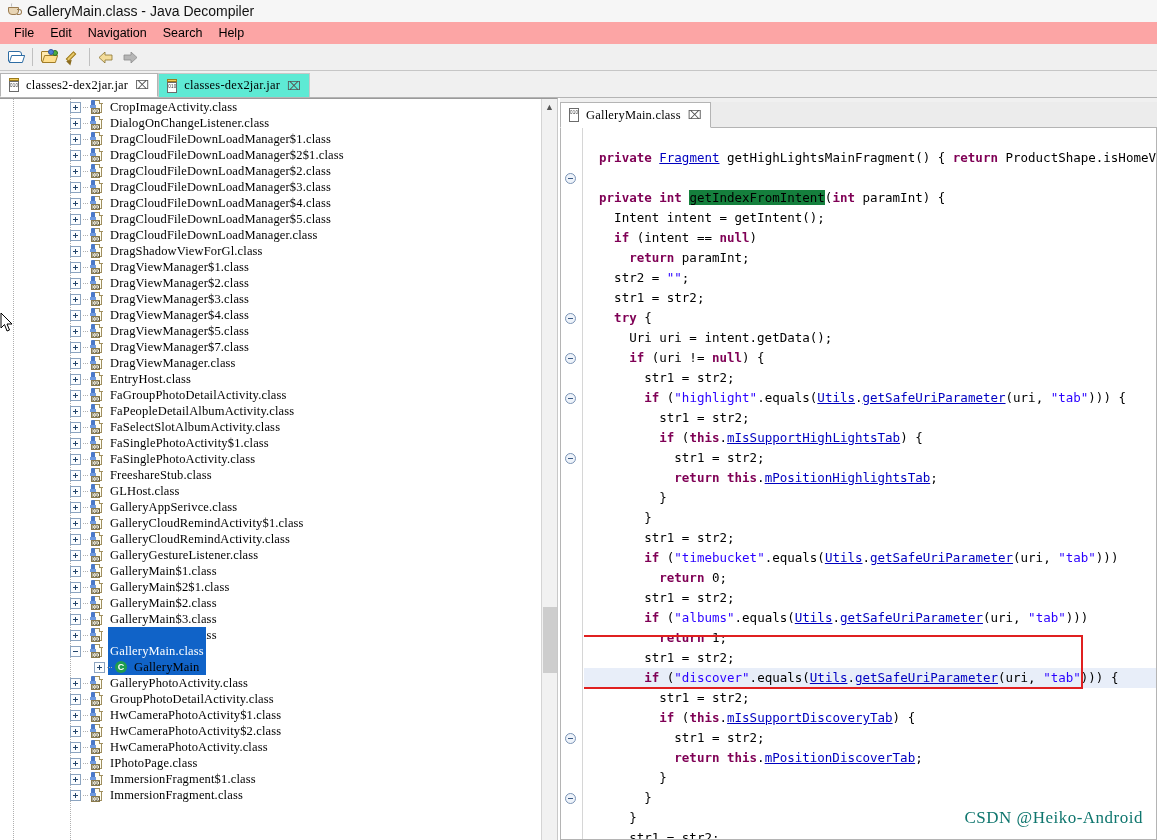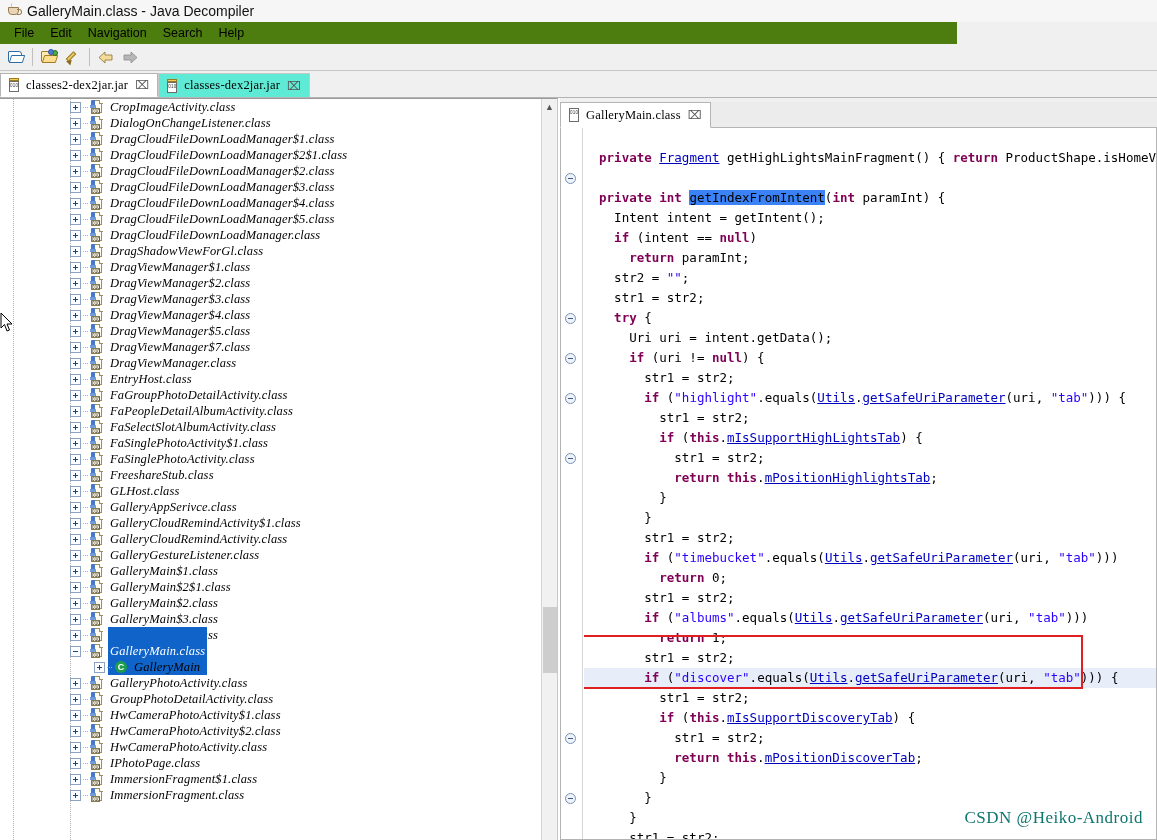--- a/index.html
+++ b/index.html
@@ -26,22 +26,22 @@
   
   .cup { position:absolute; left:2px; top:4px; width:11px; height:8px;
          background:#e8d5b5; border:1px solid #9a7b4f; border-radius: 0 0 4px 4px; }
   .cup:after { content:""; position:absolute; right:-4px; top:1px; width:4px; height:4px;
          border:1px solid #9a7b4f; border-left:none; border-radius:0 3px 3px 0; }
   .steam { position:absolute; left:5px; top:0px; width:3px; height:4px;
          border-left:1px solid #b9b9b9; border-radius:50%; }
 
   
   .menubar {
-    position: absolute; left: 0; top: 22px; width: 957px; height: 22px;
-    background: #4d7c0f;
+    position: absolute; left: 0; top: 22px; width: 1157px; height: 22px;
+    background: #fca5a5;
     display: flex; align-items: center; padding-left: 6px;
   }
   .menu-item {
     padding: 2px 8px; font-size: 12.5px; color: #000; cursor: default;
     font-family: "Liberation Sans", sans-serif;
   }
 
   
   .toolbar {
     position: absolute; left: 0; top: 44px; width: 1157px; height: 27px;
@@ -129,21 +129,21 @@
   }
   .expander {
     position:relative; width:11px; height:11px; flex:0 0 11px;
     border:1px solid #8ca4c0; background:#fbfdff; margin-right:2px;
   }
   .expander:before { content:""; position:absolute; left:2px; top:4.5px; width:5px; height:1px; background:#23456b; }
   .expander.plus:after { content:""; position:absolute; left:4px; top:2.5px; width:1px; height:5px; background:#23456b; }
   .dots { flex:0 0 5px; height:1px; margin-right:2px;
      background-image: linear-gradient(to right, #b0b0b0 1px, transparent 1px);
      background-size: 2px 1px; }
-  .tlabel { padding:16px 2px;font-style:italic; }
+  .tlabel { padding:16px 2px; }
   .tlabel.sel { background:#1063c8; color:#ffffff; }
   .cicon { position:relative; width:14px; height:14px; flex:0 0 14px; margin-right:4px; }
   .cicon .page { position:absolute; left:2px; top:0px; width:10px; height:13px;
      background:#fffdf2; border:1px solid #a08f5e; }
   .cicon .corner { position:absolute; right:1px; top:0px; width:4px; height:4px;
      background:#fff; border-left:1px solid #a08f5e; border-bottom:1px solid #a08f5e; }
   .cicon .dec { position:absolute; left:0px; top:0px; width:7px; height:8px; }
   .cicon .dec:before { content:""; position:absolute; left:1px; top:0; width:4px; height:7px;
      background:#4a78c8; border-radius:1px 1px 0 0; }
   .cicon .dec:after { content:""; position:absolute; left:0; top:5px; width:6px; height:3px; background:#6f9adf; }
@@ -201,21 +201,21 @@
     overflow:hidden;
   }
   .cline {
     position:relative; height:20px; line-height:20px; white-space:pre;
     font-family:"DejaVu Sans Mono", monospace; font-size:12.5px; color:#000;
   }
   .hl-line { position:absolute; left:0; width:597px; height:20px; background:#e8eef9; }
   .redbox {
     position:absolute; border:2px solid #e02020; pointer-events:none;
   }
-  .greenhl { background:#3b82f6; }
+  .greenhl { background:#15803d; }
   .kw { color:#7f0055; font-weight:bold; }
   .str { color:#2a00ff; }
   .fld { color:#0000c0; text-decoration:underline; }
   .watermark {
     position:absolute; right:14px; bottom:12px; color:#0f766e;
     font-size:17px; font-family:Liberation Serif, serif; letter-spacing:0.5px;
   }
   .cursor-arrow { position:absolute; left:0px; top:214px; width:14px; height:20px; }
 </style>
 </head>

